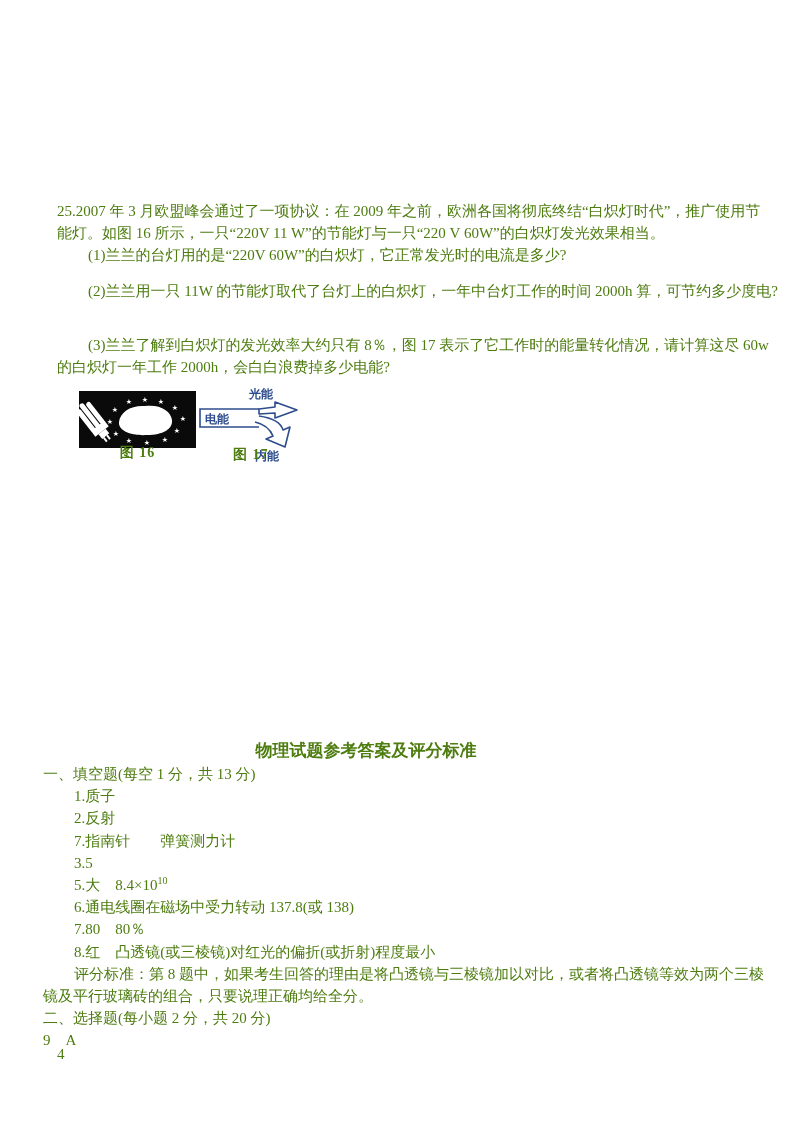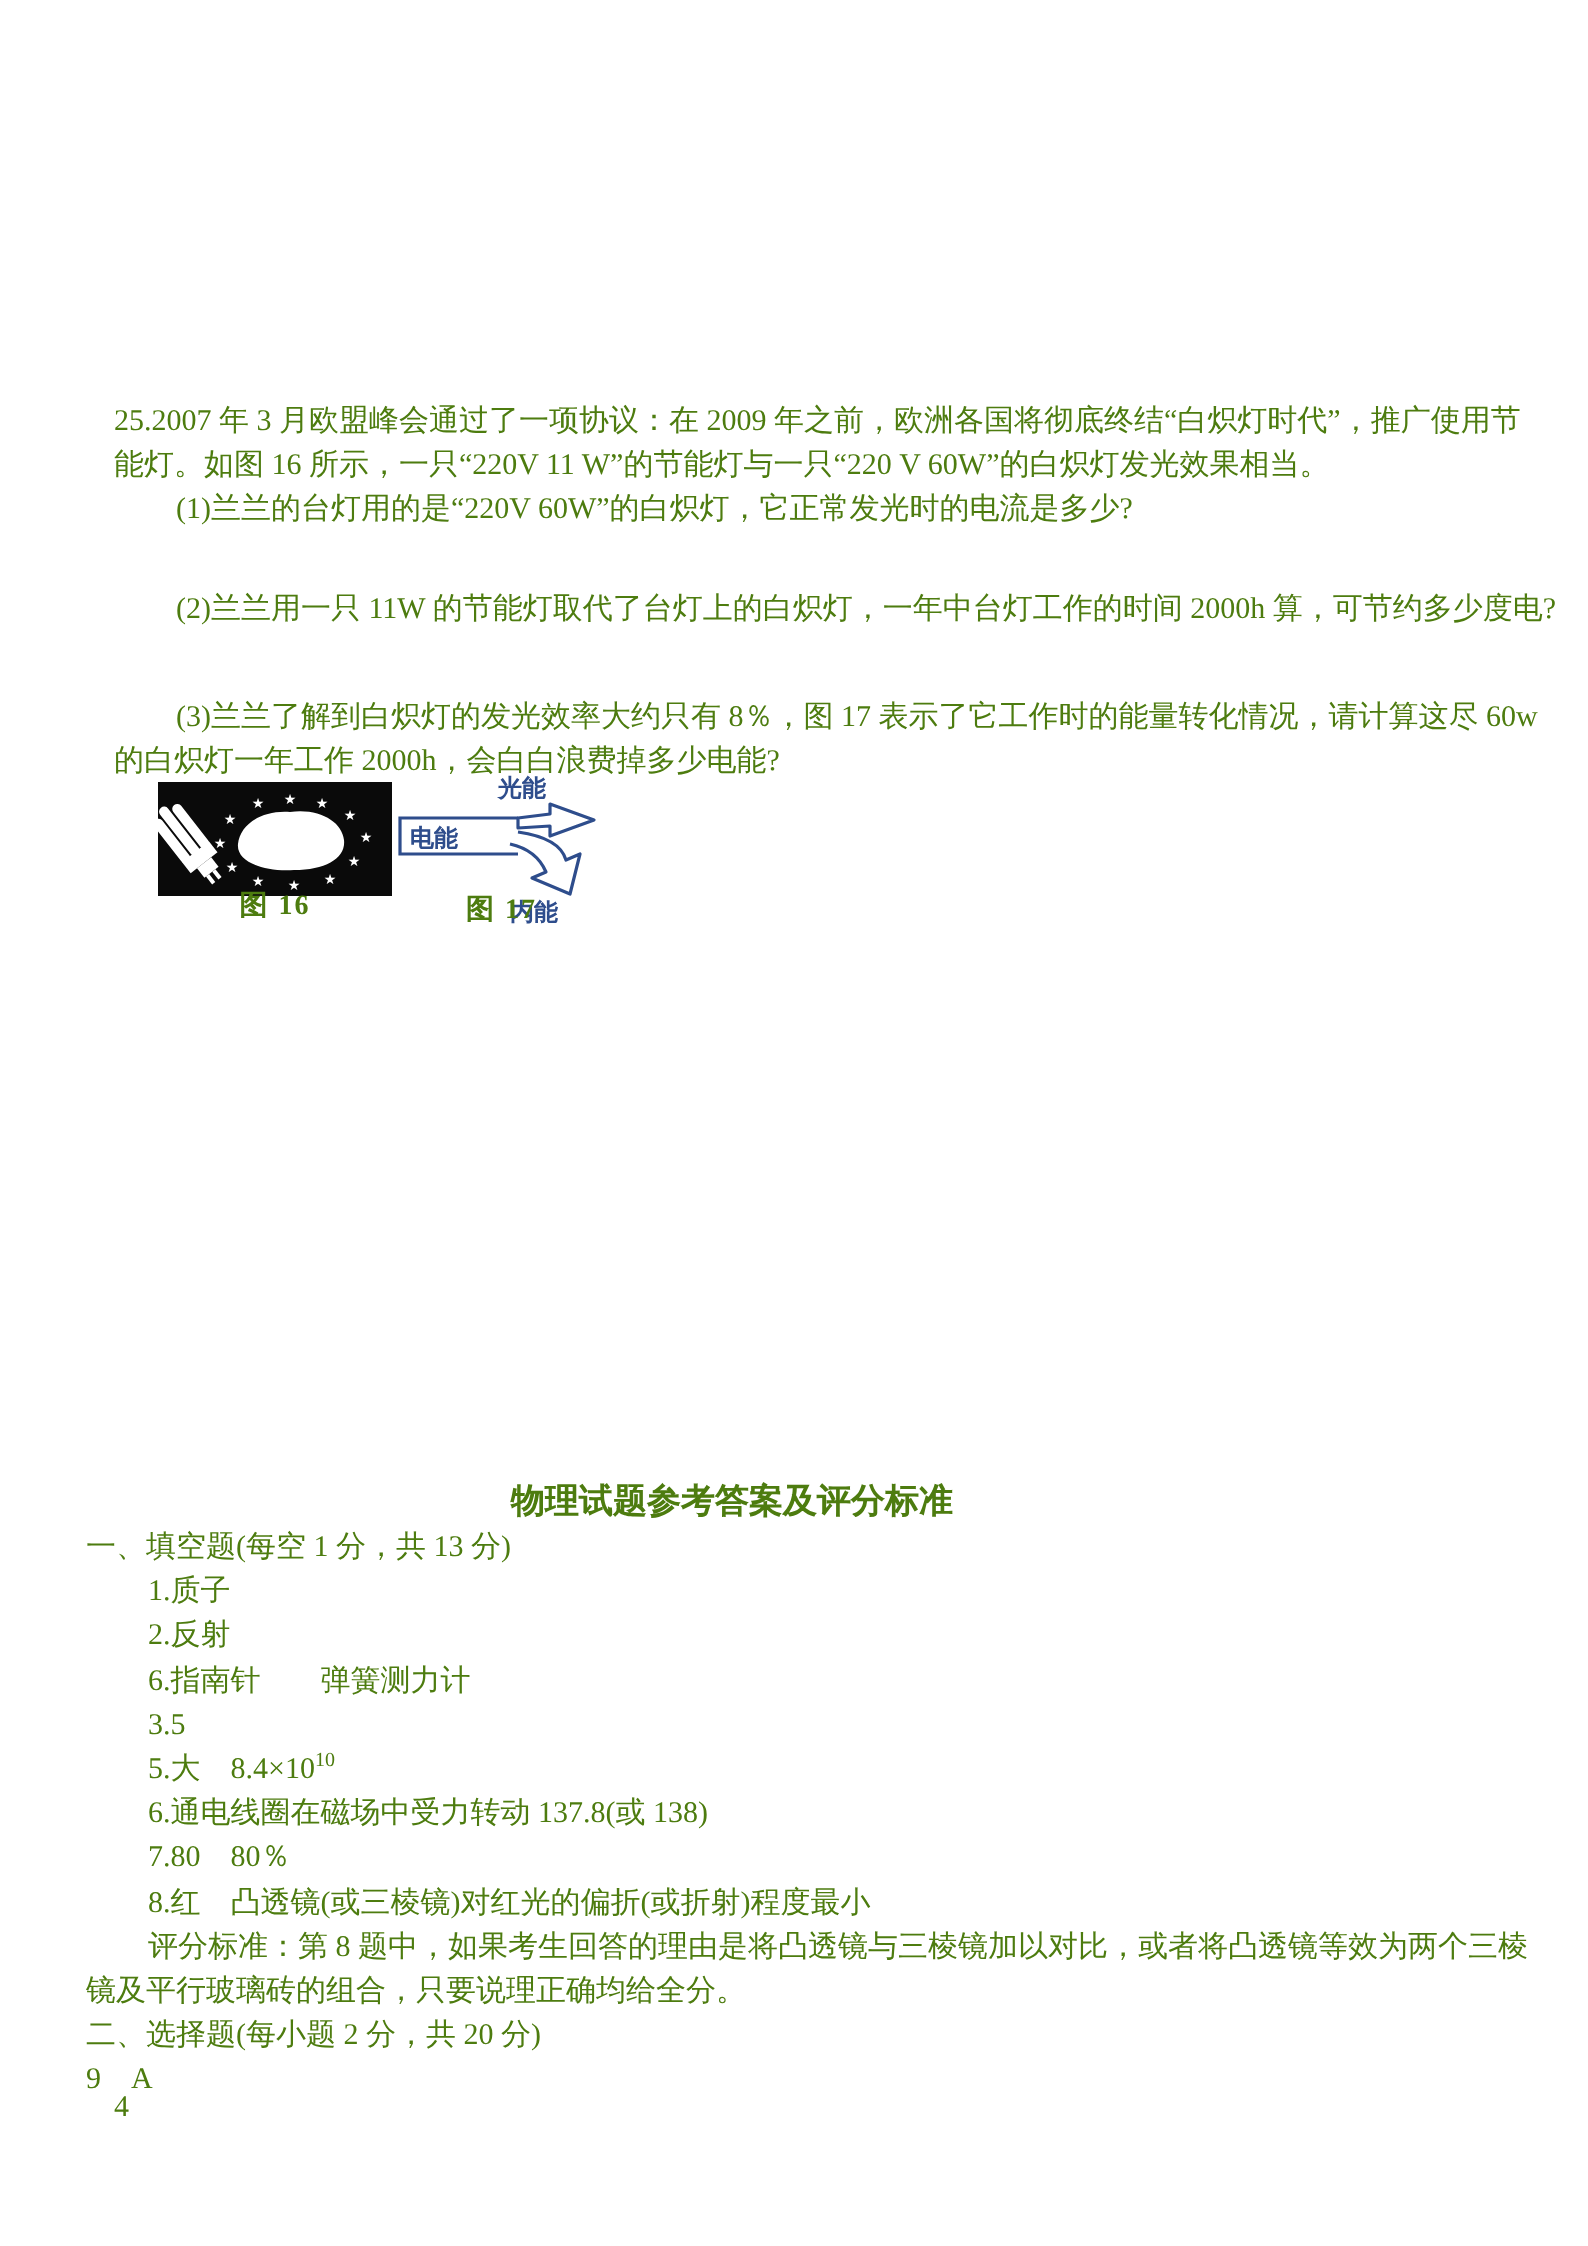--- a/index.html
+++ b/index.html
@@ -6,21 +6,21 @@
   .page{
     position:relative;
     width:794px;height:1123px;
     background:#ffffff;
     font-family:Liberation Serif, serif;
     color:#4d7c0f;
     overflow:hidden;
   }
   .qblock{position:absolute;left:57px;top:200px;width:690px;font-size:15px;}
   .line{height:22px;line-height:22px;white-space:nowrap;}
-  .gap1{margin-top:28px;}
+  .gap1{margin-top:14px;}
   .gap2{margin-top:32px;}
   .indent{padding-left:31px;}
 
   
   .fig16{position:absolute;left:79px;top:391px;width:117px;height:57px;}
   .fig16-label{position:absolute;left:79px;top:444px;width:117px;text-align:center;
     font-size:14px;font-weight:bold;letter-spacing:1px;}
   .fig17{position:absolute;left:197px;top:385px;width:105px;height:78px;}
   .fig17-label{position:absolute;left:233px;top:446px;font-size:14px;font-weight:bold;letter-spacing:1px;}
 
@@ -94,21 +94,21 @@
     </g>
   </svg>
   <div class="fig17-label">图 17</div>
 
   <div class="ans-title">物理试题参考答案及评分标准</div>
 
   <div class="ablock">
     <div class="aline">一、填空题(每空 1 分，共 13 分)</div>
     <div class="aline indent">1.质子</div>
     <div class="aline indent">2.反射</div>
-    <div class="aline indent">6.指南针　　弹簧测力计</div>
+    <div class="aline indent">7.指南针　　弹簧测力计</div>
     <div class="aline indent">3.5</div>
     <div class="aline indent"><span>5.大　8.4×10</span><sup class="sp">10</sup></div>
     <div class="aline indent">6.通电线圈在磁场中受力转动 137.8(或 138)</div>
     <div class="aline indent">7.80　80％</div>
     <div class="aline indent">8.红　凸透镜(或三棱镜)对红光的偏折(或折射)程度最小</div>
     <div class="aline indent">评分标准：第 8 题中，如果考生回答的理由是将凸透镜与三棱镜加以对比，或者将凸透镜等效为两个三棱</div>
     <div class="aline">镜及平行玻璃砖的组合，只要说理正确均给全分。</div>
     <div class="aline">二、选择题(每小题 2 分，共 20 分)</div>
     <div class="aline">9　A</div>
   </div>

